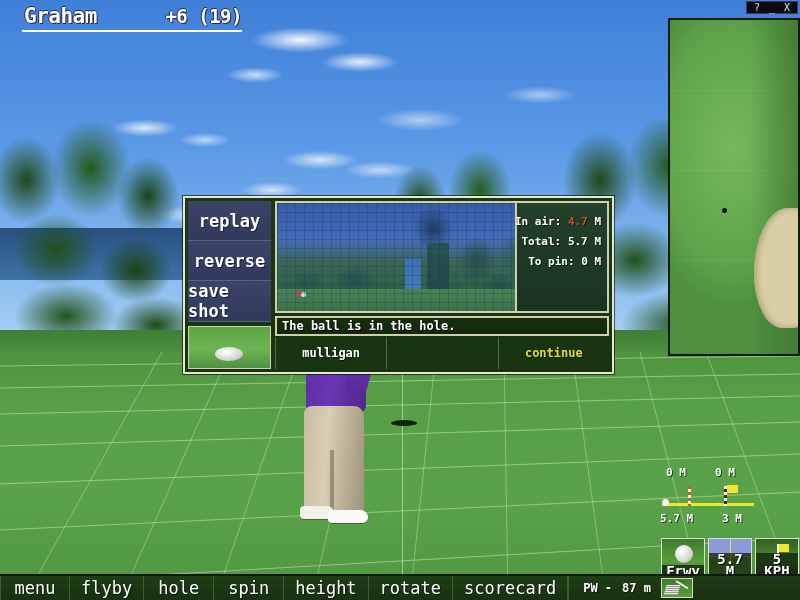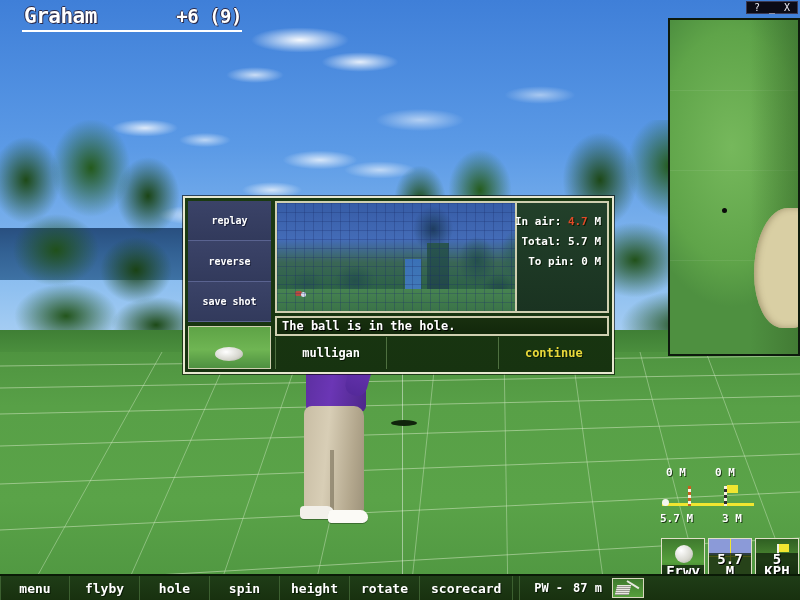--- a/index.html
+++ b/index.html
@@ -284,21 +284,21 @@
     background:linear-gradient(#1f3d17, #18310f);
     border-top:2px solid #0a1a06;
     display:flex; align-items:stretch;
   }
   .tb-btn {
     position:relative; flex:0 0 auto;
     display:flex; align-items:center; justify-content:center;
     padding:0 11px; min-width:70px;
     border-right:1px solid #3c6030;
     font-family:"DejaVu Sans Mono", monospace;
-    font-size:13px; font-weight:bold; color:#ffffff;
+    font-size:17px; font-weight:normal; color:#ffffff;
     text-shadow:1px 1px 0 #0a1a06;
   }
   .tb-btn:first-child { border-left:1px solid #3c6030; }
   .tb-spacer { flex:1 1 auto; border-right:1px solid #3c6030; }
   .tb-club {
     flex:0 0 auto; display:flex; align-items:center; gap:10px;
     padding:0 8px 0 14px;
     font-family:"DejaVu Sans Mono", monospace;
     font-size:12px; font-weight:bold; color:#ffffff;
     text-shadow:1px 1px 0 #0a1a06;
@@ -327,21 +327,21 @@
     box-shadow:0 0 0 1px rgba(0,0,0,.6);
   }
   .dlg-inner { position:absolute; inset:3px; display:flex; }
 
   .dlg-left { width:83px; display:flex; flex-direction:column; }
   .side-btn {
     height:49px; display:flex; align-items:center; justify-content:center;
     background:linear-gradient(#3b4368,#323a5c);
     border-bottom:1px solid #5a6390;
     font-family:"DejaVu Sans Mono", monospace;
-    font-size:10px; font-weight:bold; color:#ffffff;
+    font-size:17px; font-weight:bold; color:#ffffff;
     text-shadow:1px 1px 0 #1a1f38;
   }
   .side-thumb {
     margin-top:4px; height:52px;
     border:1px solid #cfcfb0;
     background:linear-gradient(#5ea346,#6fb553 55%,#4e9040);
     position:relative; overflow:hidden;
   }
   .side-thumb .ball {
     position:absolute; left:26px; top:20px; width:28px; height:14px;
@@ -492,21 +492,21 @@
     <div class="g-arm"></div>
     <div class="g-pants"></div>
     <div class="g-legsplit"></div>
     <div class="g-shoe-a"></div>
     <div class="g-shoe-b"></div>
   </div>
 
   <div class="hud-top">
     <div class="hud-name-row">
       <div class="player-name">Graham</div>
-      <div class="player-score">+6 (9)</div>
+      <div class="player-score">+6 (19)</div>
     </div>
   </div>
 
   <div class="winbtns">
     <span>?</span>
     <span>_</span>
     <span>X</span>
   </div>
 
   <div class="minimap">

